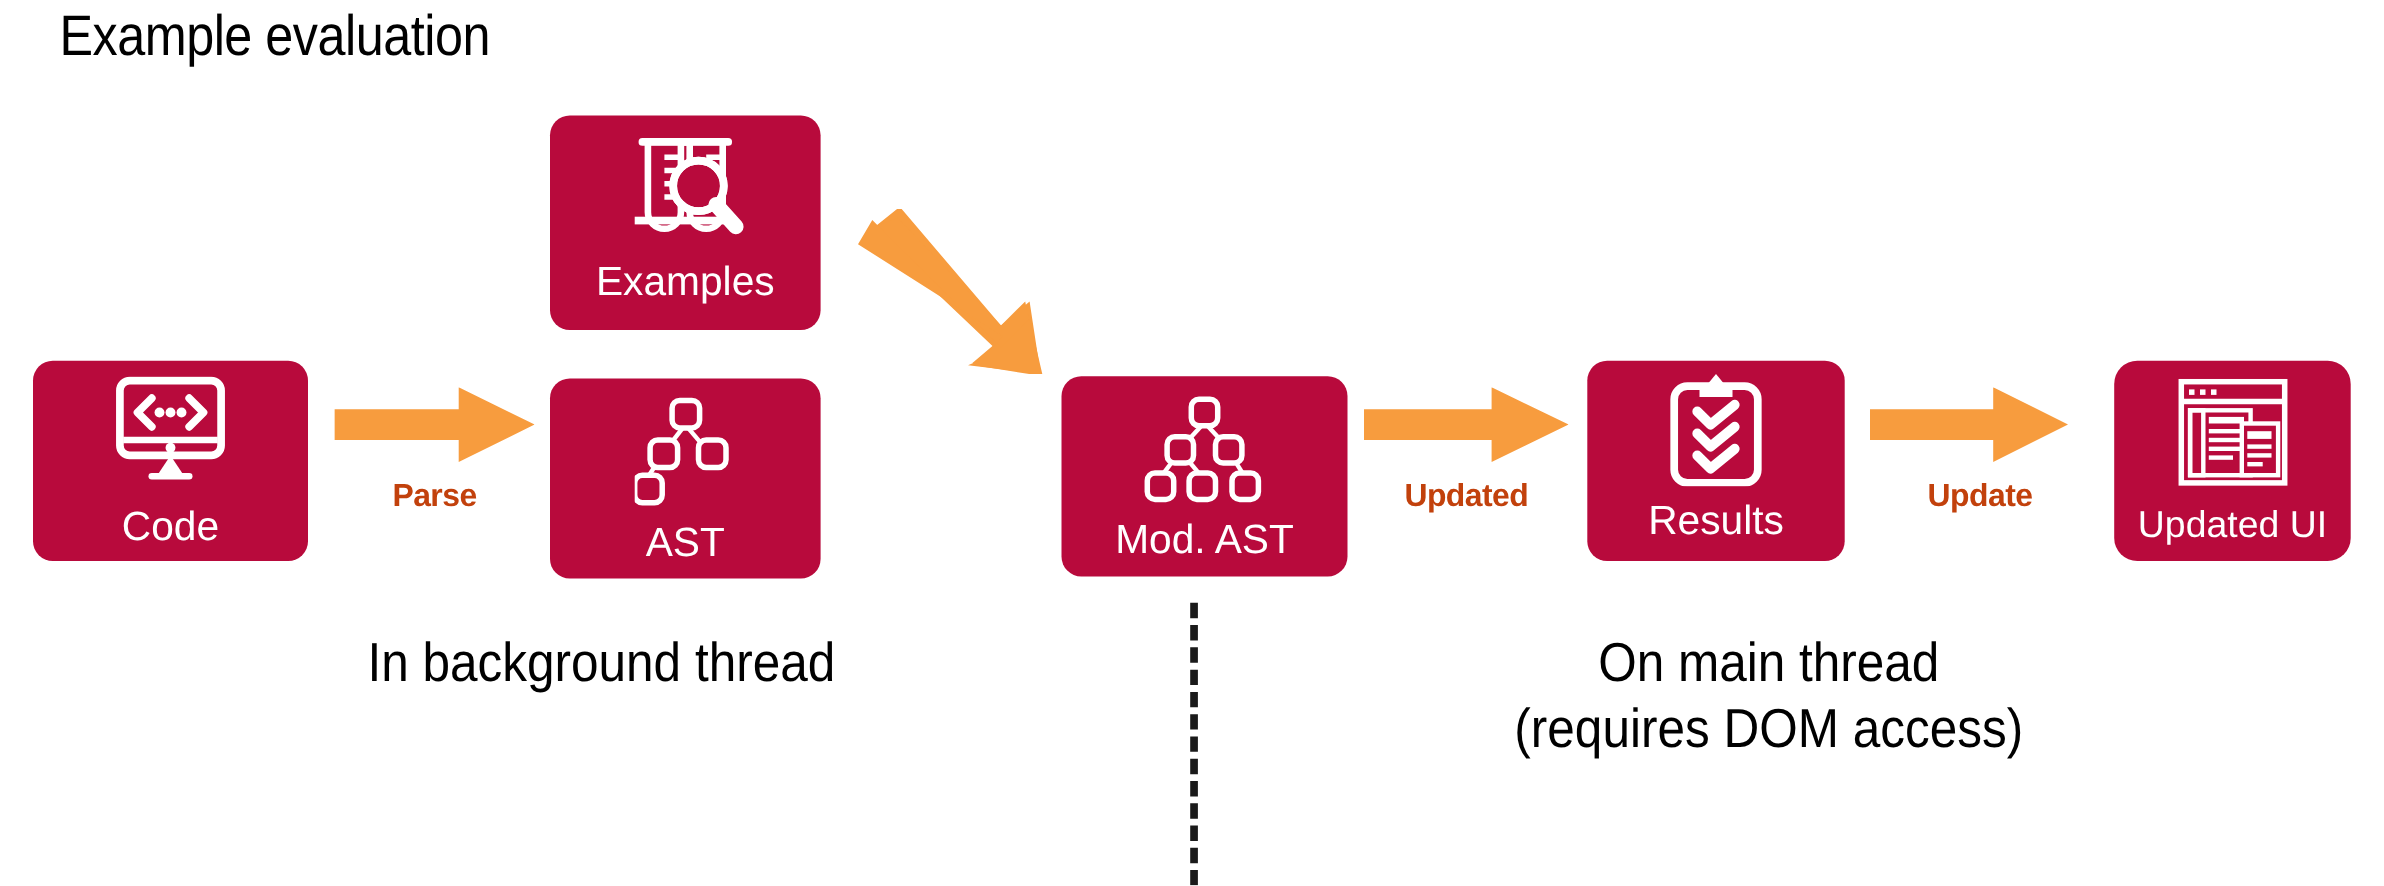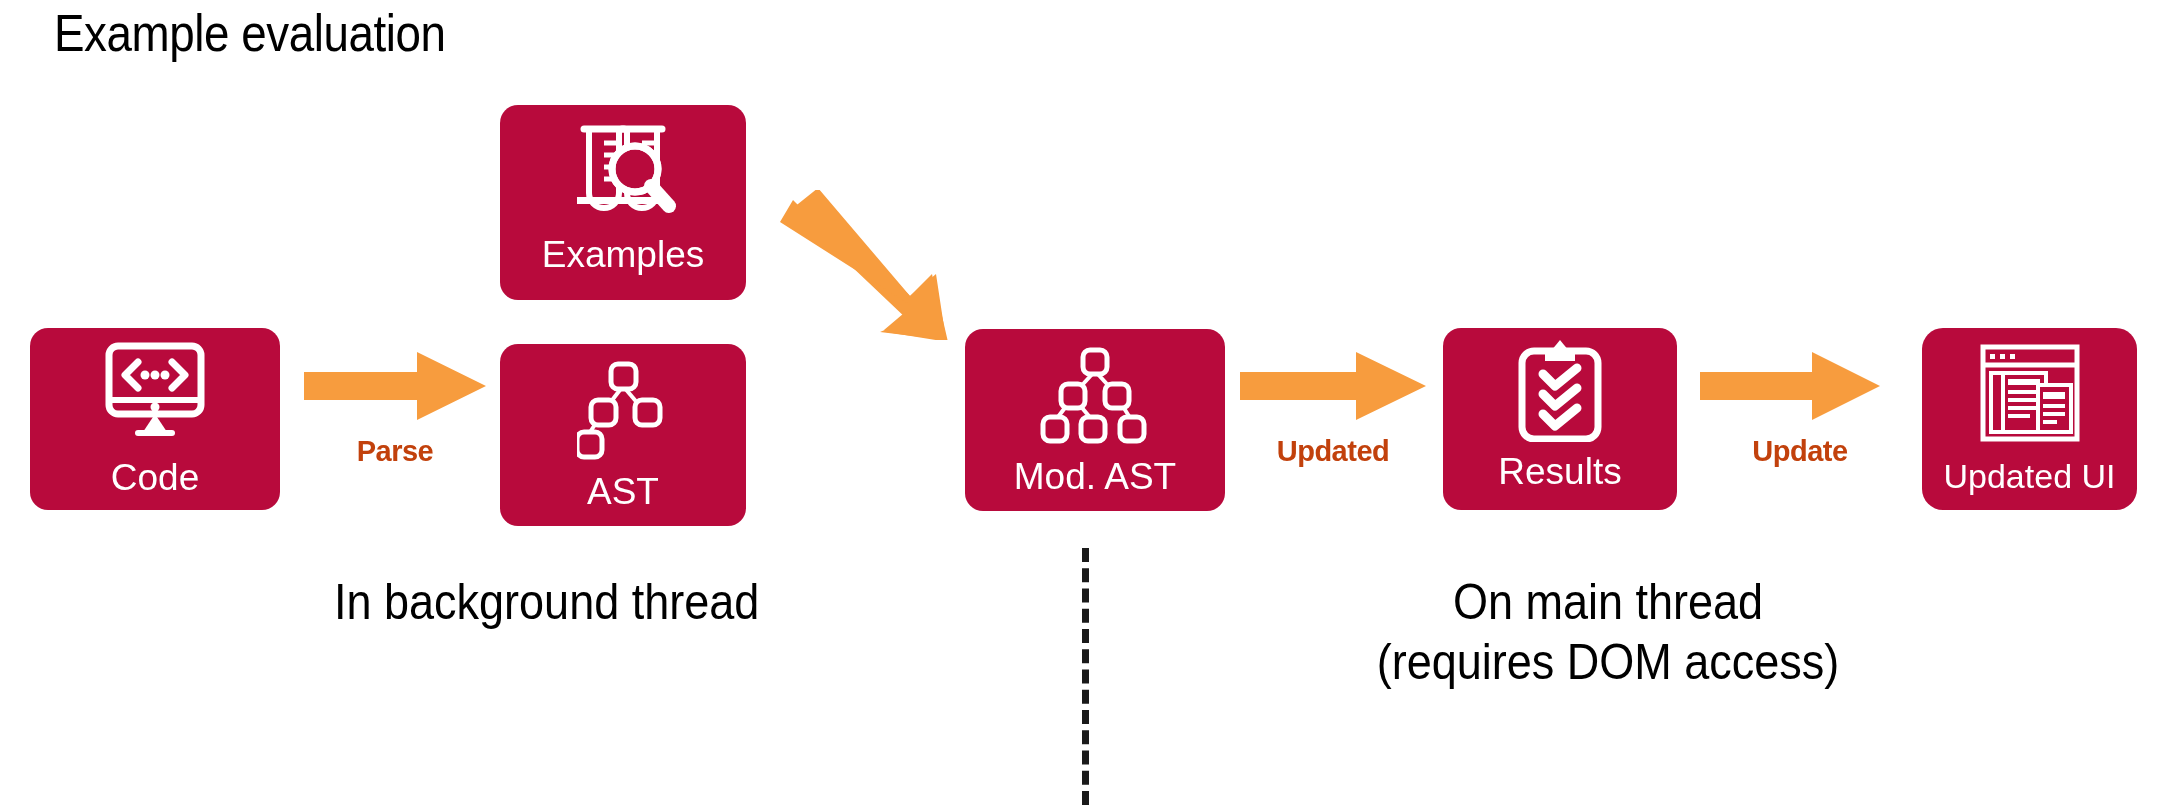--- a/index.html
+++ b/index.html
@@ -55,21 +55,21 @@
     line-height: 40px;
     font-weight: 400;
     white-space: nowrap;
     text-align: center;
   }
 
   
   #box-code      { left: 30px;   top: 328px; width: 250px; height: 182px; }
   #box-examples  { left: 500px;  top: 105px; width: 246px; height: 195px; }
   #box-ast       { left: 500px;  top: 328px; width: 246px; height: 182px; margin-top: 16px; }
-  #box-modast    { left: 965px;  top: 329px; width: 260px; height: 182px; }
+  #box-modast    { left: 965px;  top: 342px; width: 260px; height: 182px; }
   #box-results   { left: 1443px; top: 328px; width: 234px; height: 182px; }
   #box-updatedui { left: 1922px; top: 328px; width: 215px; height: 182px; border-radius: 21px; }
 
   #box-code .node-icon      { margin-top: 14px; }
   #box-examples .node-icon  { margin-top: 16px; }
   #box-ast .node-icon       { margin-top: 16px; }
   #box-modast .node-icon    { margin-top: 18px; }
   #box-results .node-icon   { margin-top: 12px; }
   #box-updatedui .node-icon { margin-top: 16px; }
 

